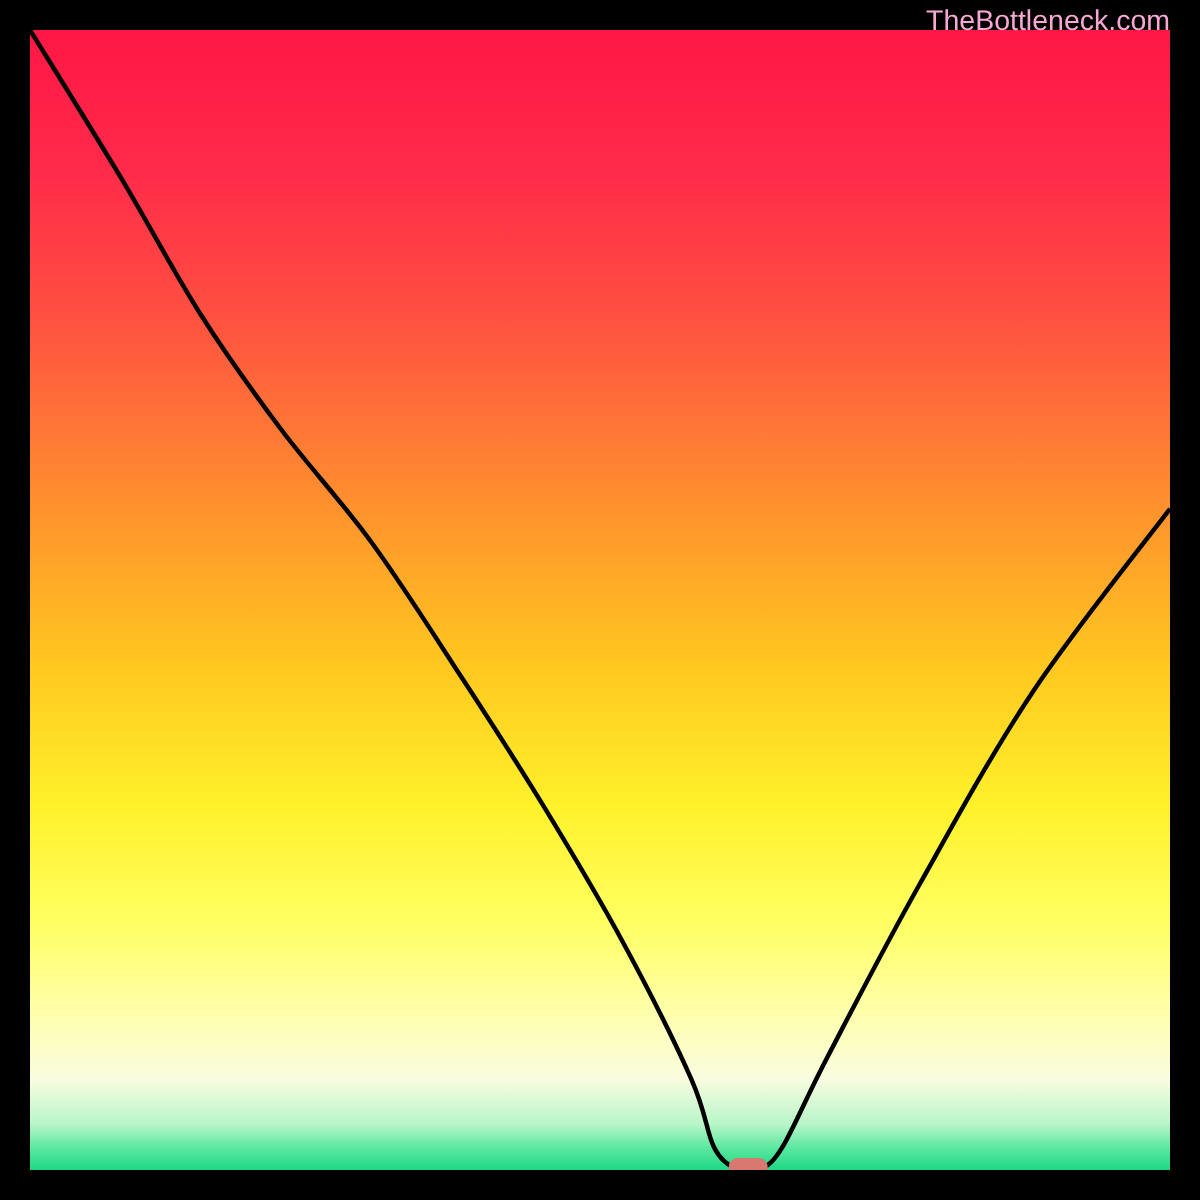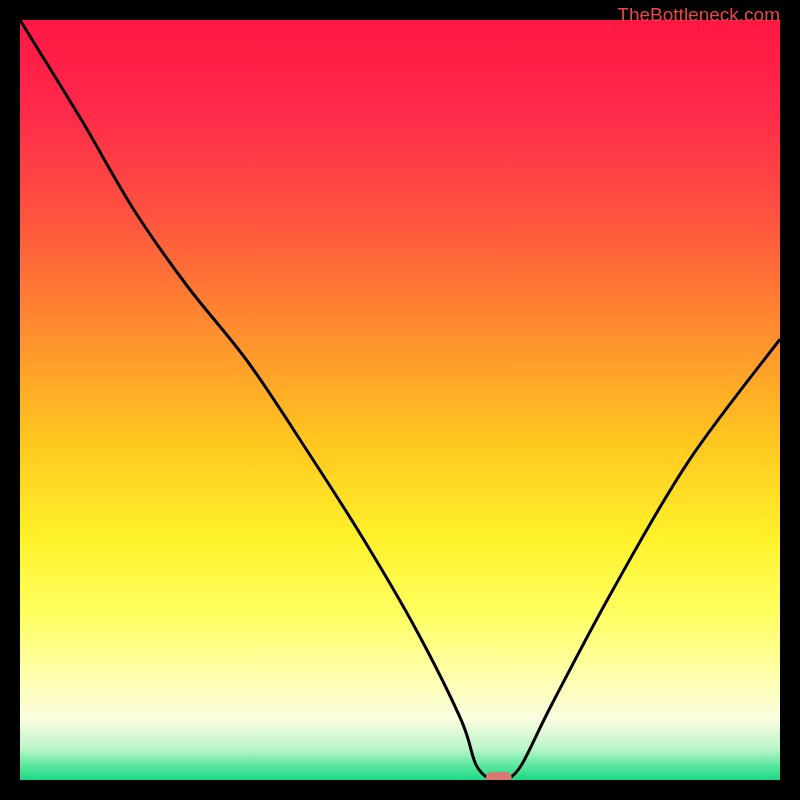--- a/index.html
+++ b/index.html
@@ -8,21 +8,21 @@
     width: 800px;
     height: 800px;
     background: #000;
     position: relative;
     font-family: Arial, sans-serif;
   }
   .watermark {
     position: absolute;
     top: 4px;
     right: 20px;
-    color: #ef4444;
+    color: #f9a8d4;
     font-size: 19px;
     font-weight: 500;
     z-index: 10;
   }
   .plot-area {
     position: absolute;
     left: 20px;
     top: 20px;
     width: 760px;
     height: 760px;

